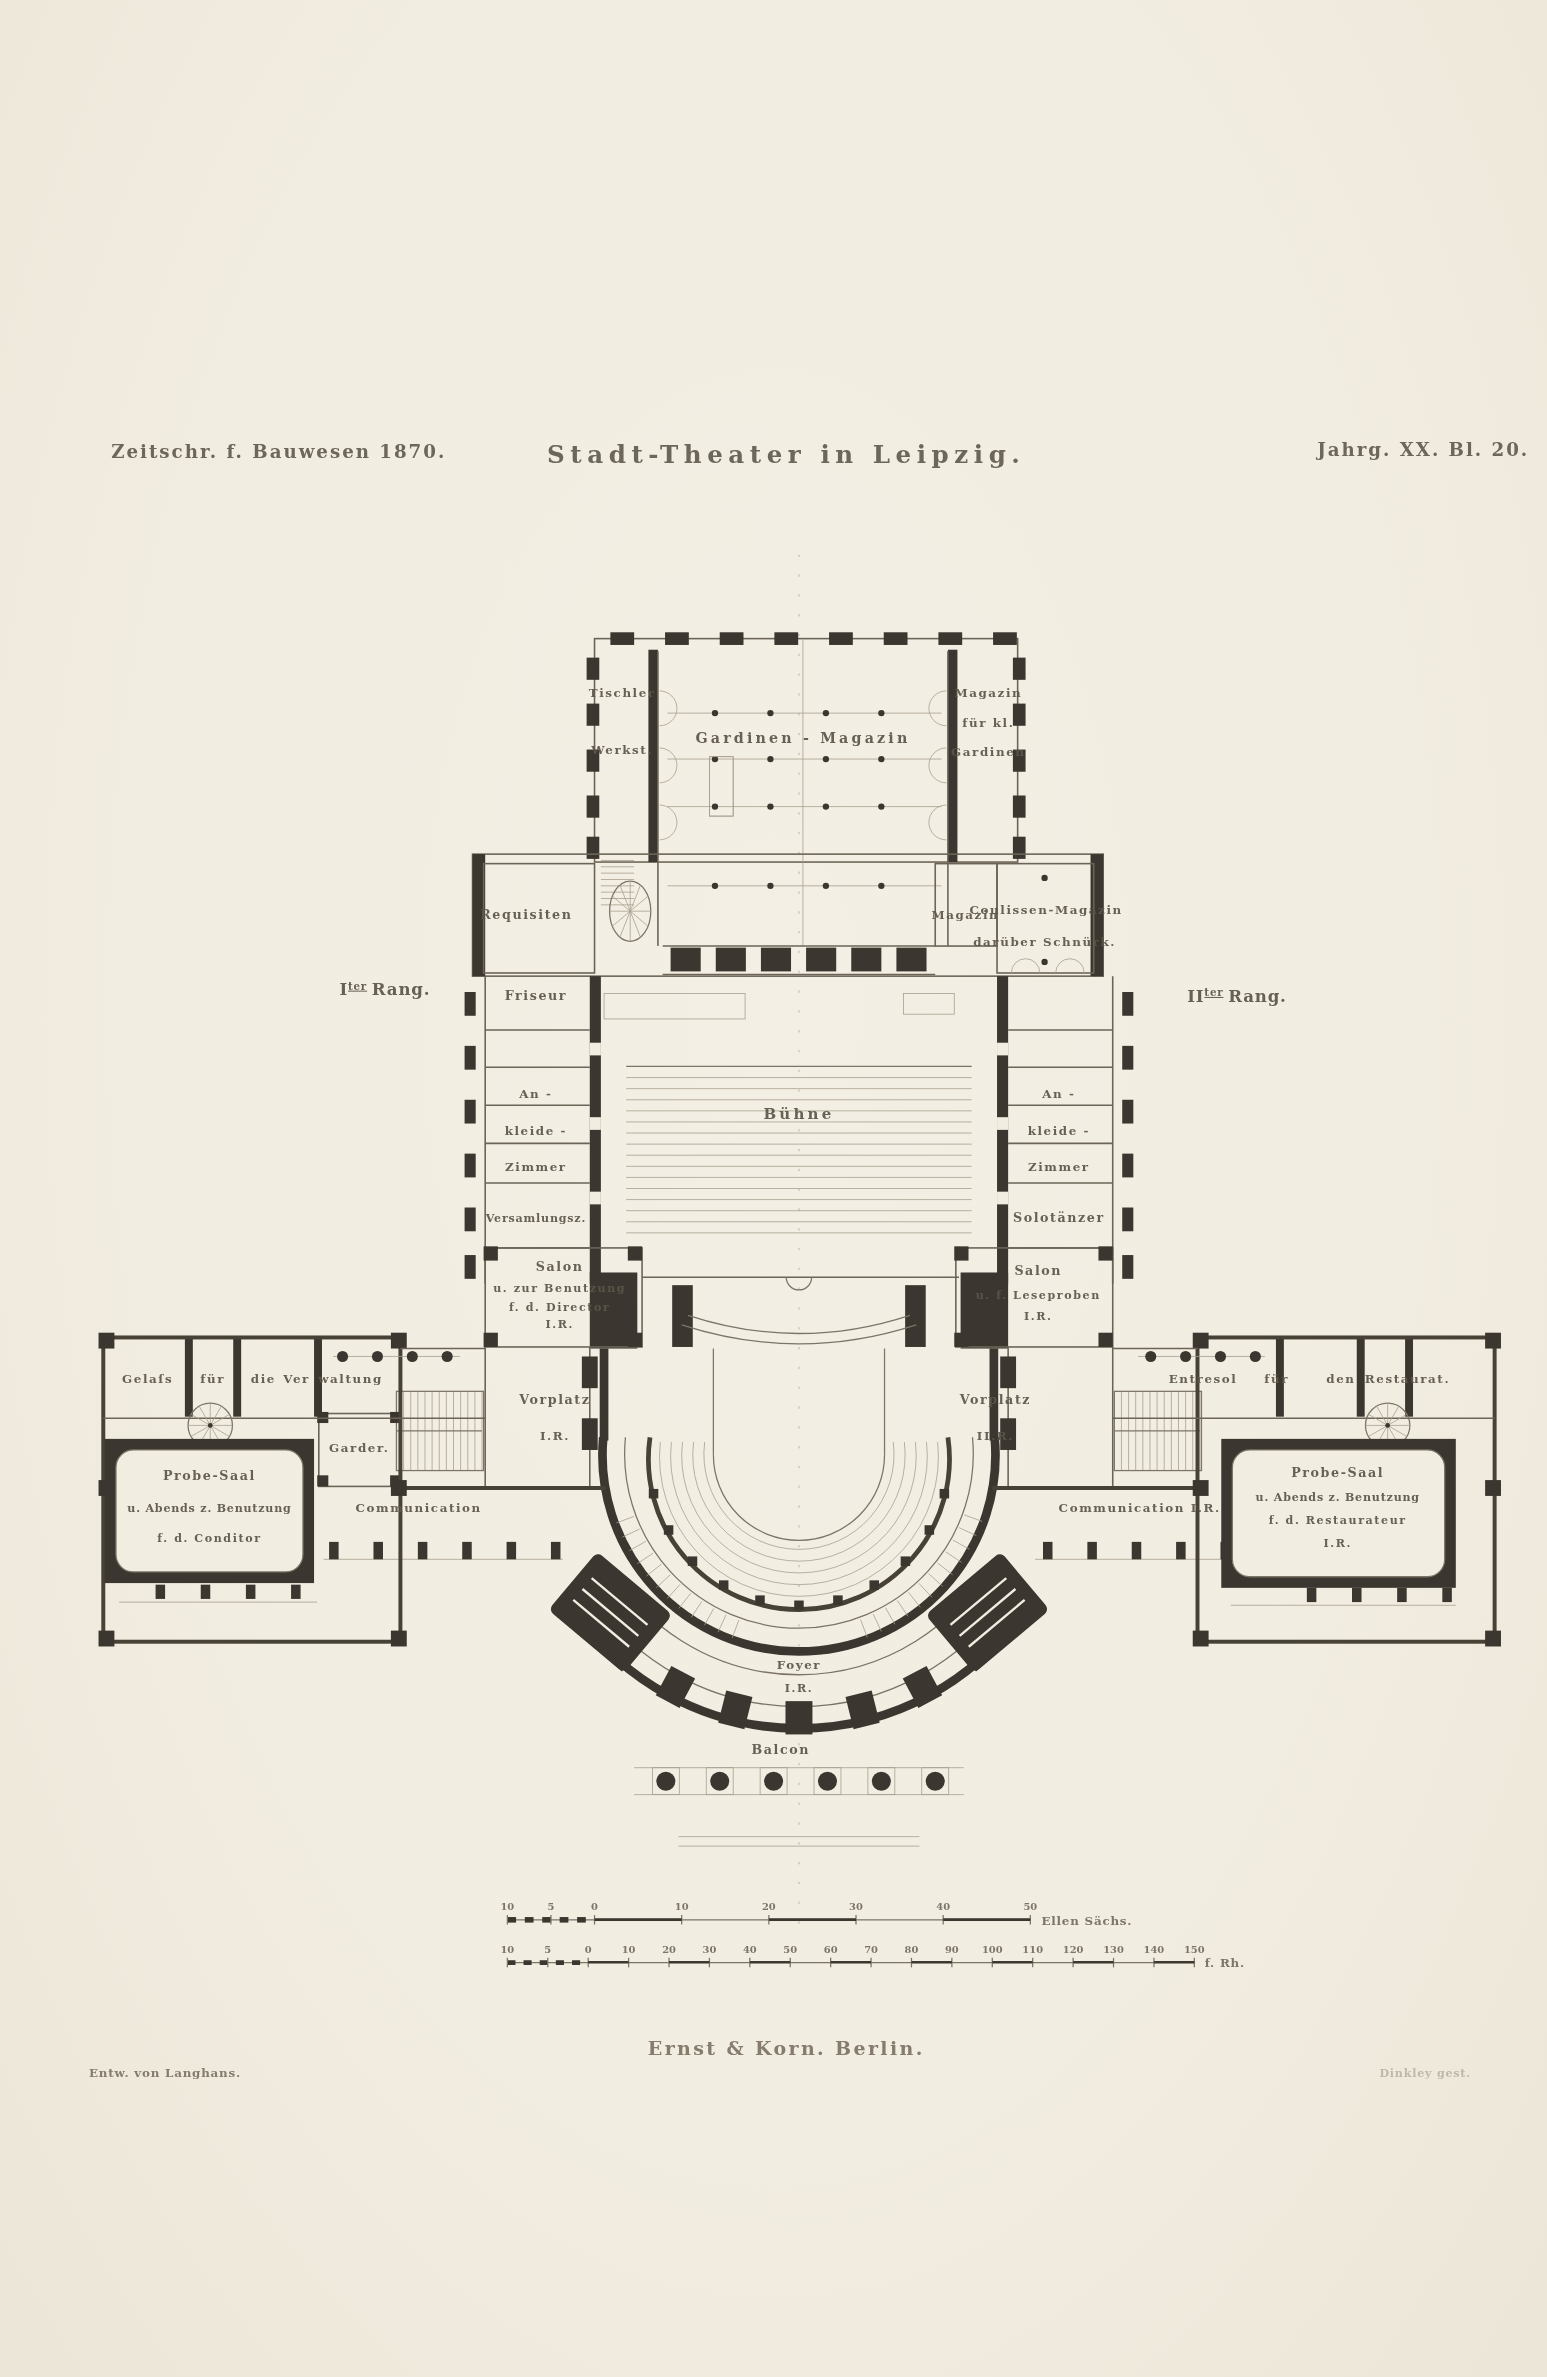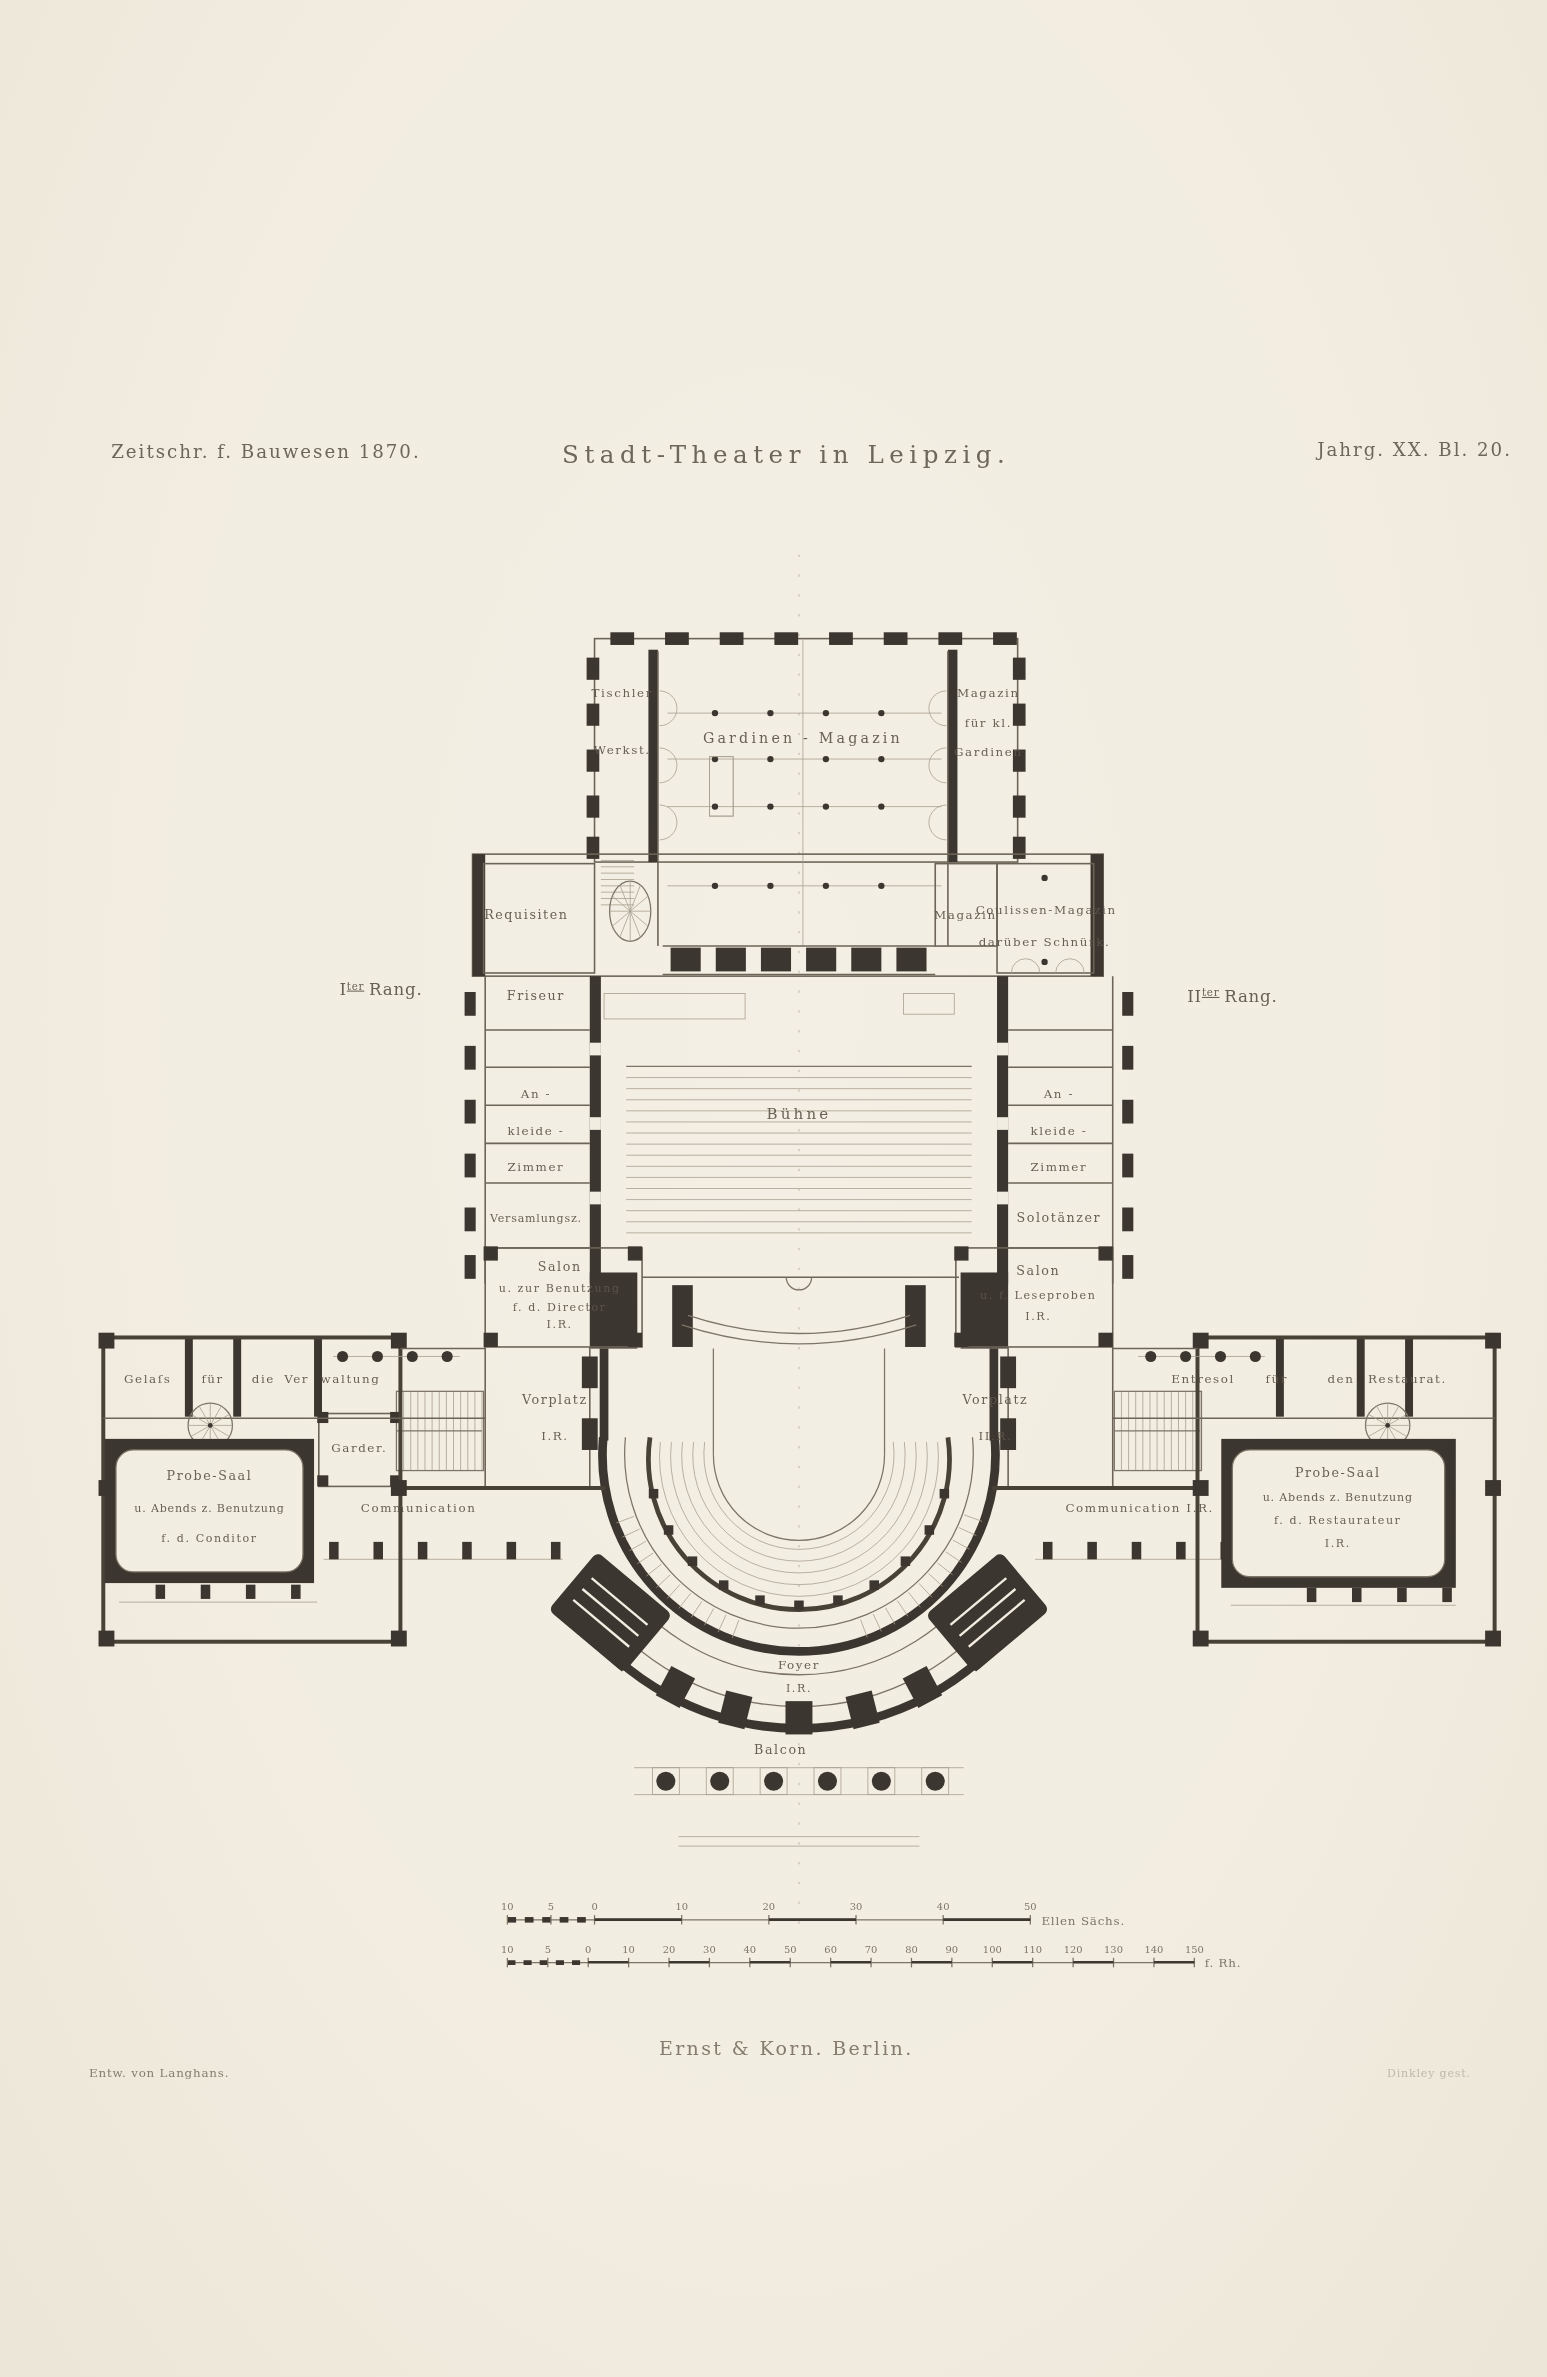--- a/index.html
+++ b/index.html
@@ -1,18 +1,18 @@
 <!DOCTYPE html>
 <html style="font-size:12.7px"><head>
 <meta charset="utf-8">
 <style>
   html,body{margin:0;padding:0;background:#d8d2c4;}
   .sheet{position:relative;width:1548px;height:2377px;margin:0 auto;
          background:radial-gradient(ellipse at 50% 42%, #f4efe4 0%, #f2ede1 55%, #ece6d8 100%);
-         overflow:hidden;font-family:"DejaVu Serif",serif;}
+         overflow:hidden;font-family:"DejaVu Serif",serif;font-weight:bold;}
   svg{position:absolute;left:0;top:0;}
   .w1{stroke:#6b6457;stroke-width:2;fill:none}
   .w2{stroke:#474136;stroke-width:5;fill:none}
   .w3{stroke:#3b362f;stroke-width:11;fill:none}
   .w4{stroke:#474136;stroke-width:6;fill:none}
   .tm{stroke:#7c7466;stroke-width:1.6;fill:none}
   .tl{stroke:#a89f8e;stroke-width:1;fill:none}
   .pw{fill:#3b362f;stroke:none}
   .paper{fill:#f2ede1;stroke:none}
   .lbl{font-family:"DejaVu Serif",serif;fill:#5c554a;opacity:.92;letter-spacing:2px;text-anchor:middle;}

